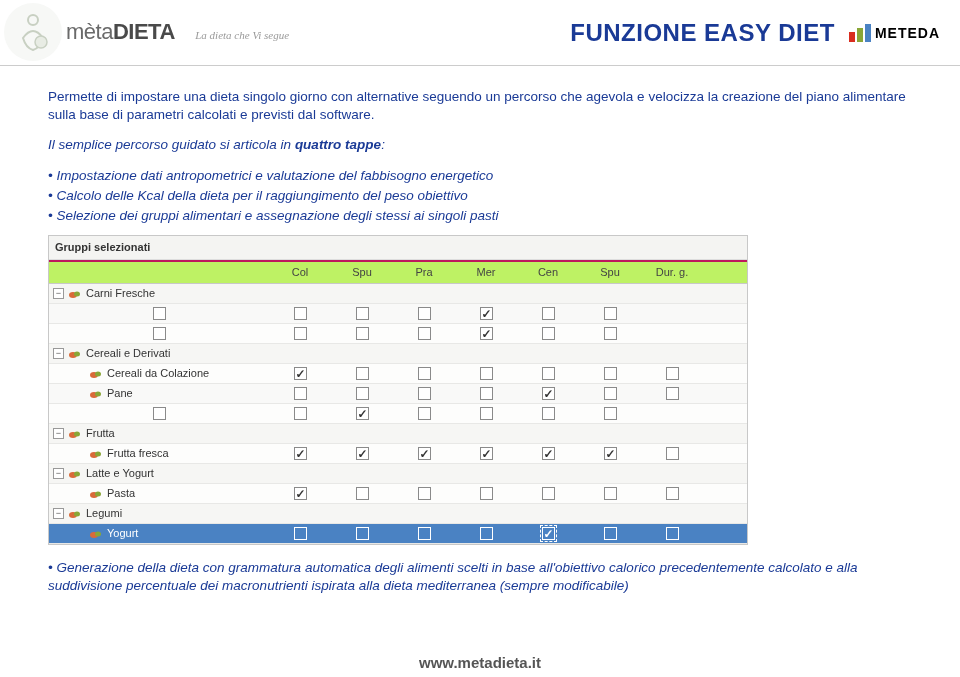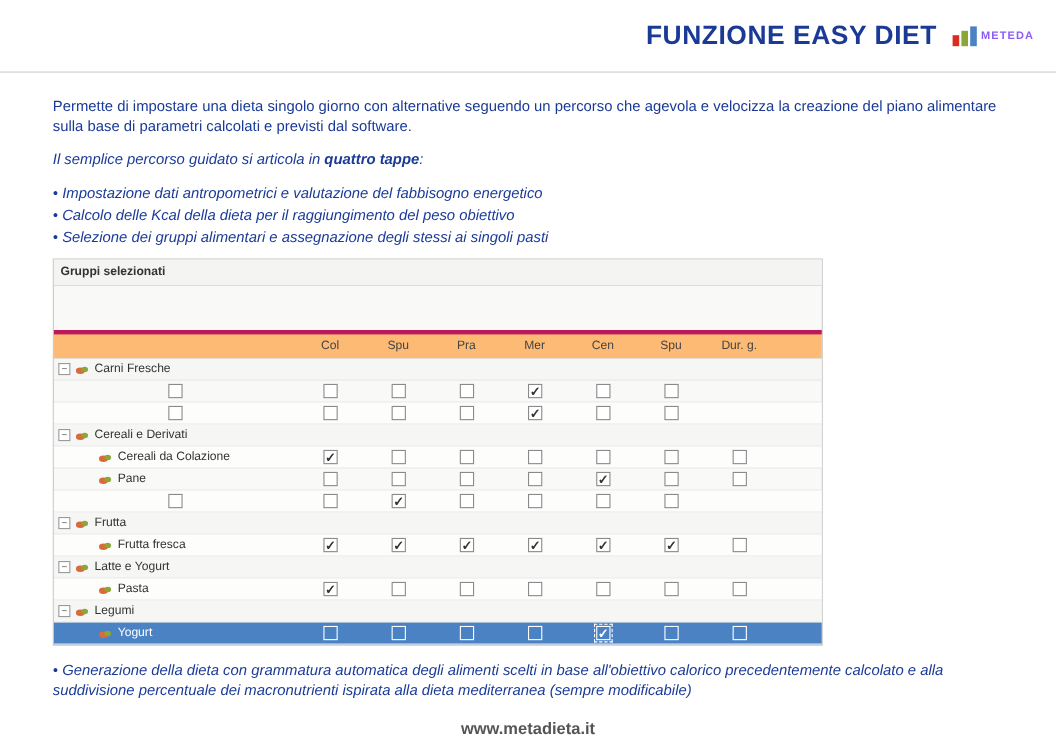--- a/index.html
+++ b/index.html
@@ -50,21 +50,21 @@
   }
   .meteda-logo {
     margin-left: 14px;
     display: flex; align-items: center; gap: 4px;
   }
   .meteda-bars { display: flex; align-items: flex-end; gap: 2px; }
   .meteda-bars span { width: 6px; background: #888; display: inline-block; }
   .b1 { height: 10px; background: #d92d1f !important; }
   .b2 { height: 14px; background: #8aa636 !important; }
   .b3 { height: 18px; background: #4a82c3 !important; }
-  .meteda-txt { font-size: 10px; font-weight: 700; color: #8b5cf6; letter-spacing: 1px; }
+  .meteda-txt { font-size: 14px; font-weight: 700; color: #000000; letter-spacing: 1px; }
 
   
   .content {
     padding: 22px 48px 0 48px;
     font-size: 13.5px;
     color: #1a3a96;
     line-height: 1.35;
   }
   .para { margin-bottom: 12px; }
   .italic { font-style: italic; }
@@ -88,21 +88,21 @@
     background: #f4f4f2;
     border-bottom: 1px solid #ddd;
   }
   .grid-head, .row {
     display: grid;
     grid-template-columns: 220px repeat(7, 62px);
     align-items: center;
     border-bottom: 1px solid #e8e8e6;
     min-height: 20px;
   }
-  .grid-head { background: #fdba74; font-weight: 400; border-top: 4px solid #be185d; border-bottom: 1px solid #c8c8c8; margin-top: 40px; }
+  .grid-head { background: #bef264; font-weight: 400; border-top: 2px solid #be185d; border-bottom: 1px solid #c8c8c8; }
   .grid-head .cell { text-align: center; padding: 3px 0; color: #444; }
   .grid-head .cell:first-child { text-align: left; padding-left: 6px; }
   .row:nth-child(odd) { background: #fdfdfc; }
   .row.group { background: #f6f6f4; }
   .row.selected { background: #4a82c3; color: #fff; }
   .labelcell {
     display: flex; align-items: center; gap: 4px;
     padding-left: 4px;
   }
   .labelcell.child { padding-left: 40px; }
@@ -139,20 +139,33 @@
   .footer {
     position: absolute; bottom: 6px; left: 0; right: 0;
     text-align: center;
     font-size: 15px; font-weight: 600; color: #555;
   }
 </style>
 </head>
 <body>
 
 <div class="header">
+  <div class="logo-left">
+    <div class="figure-badge">
+      <svg viewBox="0 0 44 44">
+        <circle cx="22" cy="10" r="5" fill="none" stroke="#c8d0c2" stroke-width="2"></circle>
+        <path d="M12 28 q10 -14 20 0 q-3 10 -10 12 q-7 -2 -10 -12 Z" fill="none" stroke="#c8d0c2" stroke-width="2"></path>
+        <circle cx="30" cy="32" r="6" fill="#e8ece4" stroke="#c8d0c2" stroke-width="1.5"></circle>
+      </svg>
+    </div>
+    <div>
+      <span class="brand"><span>mèta</span><span class="bold">DIETA</span></span>
+      <span class="tagline">La dieta che Vi segue</span>
+    </div>
+  </div>
   <div class="title">FUNZIONE EASY DIET</div>
   <div class="meteda-logo">
     <div class="meteda-bars">
       <span class="b1"></span>
         <span class="b2"></span>
         <span class="b3"></span>
     </div>
     <span class="meteda-txt">METEDA</span>
   </div>
 </div>

